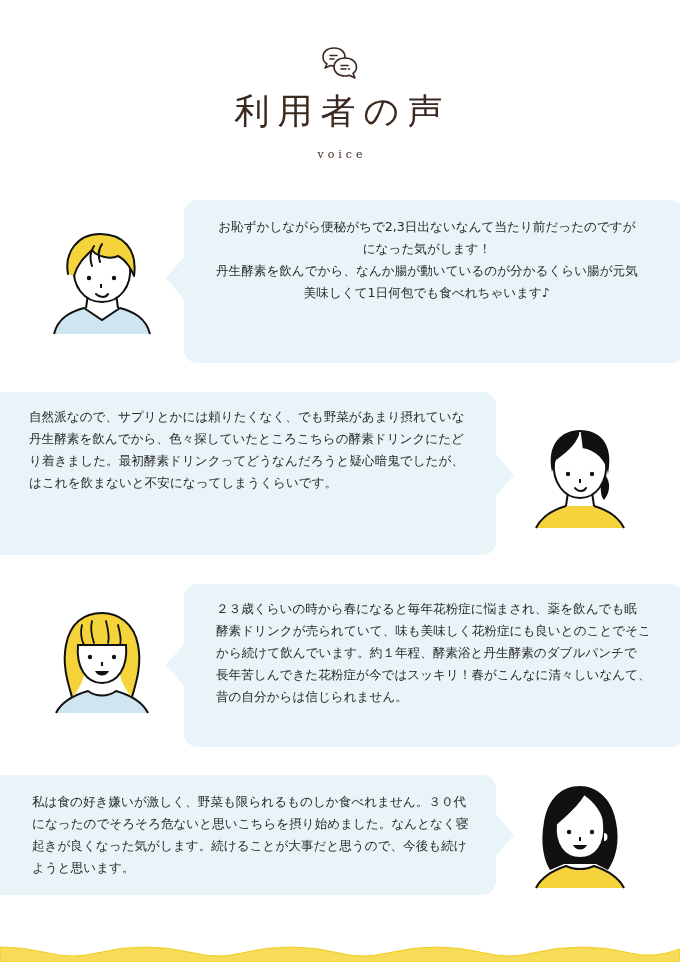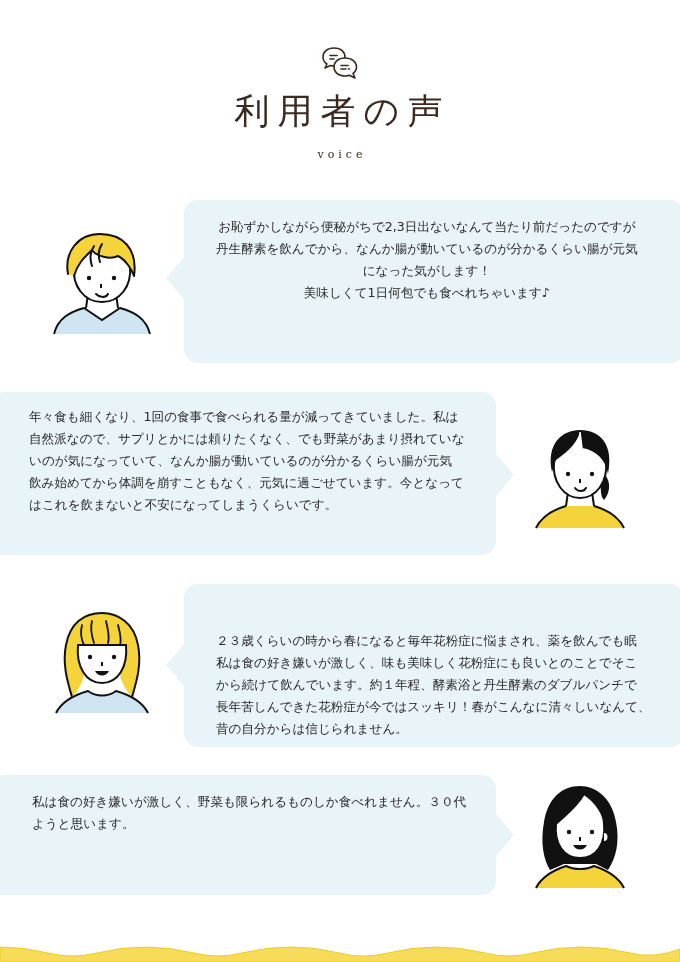--- a/index.html
+++ b/index.html
@@ -72,33 +72,32 @@
     <circle cx="37" cy="52" r="2.2" fill="#111"></circle>
     <circle cx="62" cy="52" r="2.2" fill="#111"></circle>
     <path d="M49 58 L49 62" stroke="#111" stroke-width="2"></path>
     <path d="M44 68 C48 72 54 72 56 68" stroke="#111" stroke-width="2" fill="none" stroke-linecap="round"></path>
   </svg>
 </div>
 <div class="bubble left-tail" style="left:184px; top:200px; width:500px; height:163px;">
   <div class="tail" style="top:57px;"></div>
   <div class="text" style="left:32px; top:16px;text-align:center;">
     <div>お恥ずかしながら便秘がちで2,3日出ないなんて当たり前だったのですが</div>
+    <div>になった気がします！</div>
     <div>丹生酵素を飲んでから、なんか腸が動いているのが分かるくらい腸が元気</div>
-    <div>になった気がします！</div>
     <div>美味しくて1日何包でも食べれちゃいます♪</div>
   </div>
 </div>
 
 <div class="bubble right-tail" style="left:-10px; top:392px; width:506px; height:163px;">
   <div class="tail" style="top:62px;"></div>
   <div class="text" style="left:39px; top:14px;">
-    <div>年々食も細くなり、1回の食事で食べられる量が減ってきていました。私は</div>
     <div>自然派なので、サプリとかには頼りたくなく、でも野菜があまり摂れていな</div>
-    <div>いのが気になっていて、なんか腸が動いているのが分かるくらい腸が元気</div>
-    <div>飲み始めてから体調を崩すこともなく、元気に過ごせています。今となって</div>
+    <div>丹生酵素を飲んでから、色々探していたところこちらの酵素ドリンクにたど</div>
+    <div>り着きました。最初酵素ドリンクってどうなんだろうと疑心暗鬼でしたが、</div>
     <div>はこれを飲まないと不安になってしまうくらいです。</div>
   </div>
 </div>
 <div class="avatar" style="left:530px; top:420px; width:100px; height:110px;">
   <svg viewBox="0 0 100 110" width="100" height="110">
     <path d="M6 108 C12 96 22 90 36 86 L64 86 C78 90 88 96 94 108 Z" fill="#f5d33a"></path>
     <path d="M6 108 C12 96 22 90 36 86 M64 86 C78 90 88 96 94 108" fill="none" stroke="#111" stroke-width="2"></path>
     <path d="M38 72 L36 86 M62 72 L64 86" stroke="#111" stroke-width="2" fill="none"></path>
     <path d="M72 52 C80 58 82 70 74 80 C70 76 70 66 72 52 Z" fill="#111"></path>
     <path d="M24 42 C22 62 34 78 50 78 C66 78 78 62 76 42" fill="#fff" stroke="#111" stroke-width="2"></path>
@@ -120,33 +119,35 @@
     <path d="M26 40 C24 62 34 78 50 78 C66 78 76 62 74 40 Z" fill="#fff" stroke="#111" stroke-width="2"></path>
     <path d="M30 20 C28 28 30 36 32 40 M40 16 C38 24 40 32 42 38 M54 16 C56 24 58 32 56 38 M66 20 C68 28 70 34 68 40" fill="none" stroke="#111" stroke-width="1.8" stroke-linecap="round"></path>
     <circle cx="38" cy="52" r="2.2" fill="#111"></circle>
     <circle cx="62" cy="52" r="2.2" fill="#111"></circle>
     <path d="M50 57 L50 61" stroke="#111" stroke-width="2"></path>
     <path d="M43 66 C46 72 54 72 57 66 Z" fill="#111"></path>
   </svg>
 </div>
 <div class="bubble left-tail" style="left:184px; top:584px; width:500px; height:163px;">
   <div class="tail" style="top:60px;"></div>
-  <div class="text" style="left:32px; top:14px;margin-top:32px;">
+  <div class="text" style="left:32px; top:14px;">
     <div>２３歳くらいの時から春になると毎年花粉症に悩まされ、薬を飲んでも眠</div>
-    <div>私は食の好き嫌いが激しく、味も美味しく花粉症にも良いとのことでそこ</div>
+    <div>酵素ドリンクが売られていて、味も美味しく花粉症にも良いとのことでそこ</div>
     <div>から続けて飲んでいます。約１年程、酵素浴と丹生酵素のダブルパンチで</div>
     <div>長年苦しんできた花粉症が今ではスッキリ！春がこんなに清々しいなんて、</div>
     <div>昔の自分からは信じられません。</div>
   </div>
 </div>
 
 <div class="bubble right-tail" style="left:-10px; top:775px; width:506px; height:120px;">
   <div class="tail" style="top:39px;"></div>
   <div class="text" style="left:42px; top:16px;">
     <div>私は食の好き嫌いが激しく、野菜も限られるものしか食べれません。３０代</div>
+    <div>になったのでそろそろ危ないと思いこちらを摂り始めました。なんとなく寝</div>
+    <div>起きが良くなった気がします。続けることが大事だと思うので、今後も続け</div>
     <div>ようと思います。</div>
   </div>
 </div>
 <div class="avatar" style="left:530px; top:778px; width:100px; height:112px;">
   <svg viewBox="0 0 100 112" width="100" height="112">
     <path d="M6 110 C12 98 24 92 36 88 C44 92 56 92 64 88 C76 92 88 98 94 110 Z" fill="#f5d33a"></path>
     <path d="M6 110 C12 98 24 92 36 88 C44 92 56 92 64 88 C76 92 88 98 94 110" fill="none" stroke="#111" stroke-width="2"></path>
     <path d="M14 44 C10 66 14 82 20 92 L34 86 L66 86 L78 92 C86 80 90 64 86 44 C82 20 66 8 50 8 C32 8 18 20 14 44 Z" fill="#111"></path>
     <path d="M26 46 C24 66 34 80 50 80 C66 80 76 66 74 46 C74 36 66 24 54 16 C46 30 34 38 26 46 Z" fill="#fff" stroke="#111" stroke-width="2"></path>
     <path d="M74 54 C80 54 80 64 74 64" fill="#fff" stroke="#111" stroke-width="2"></path>

